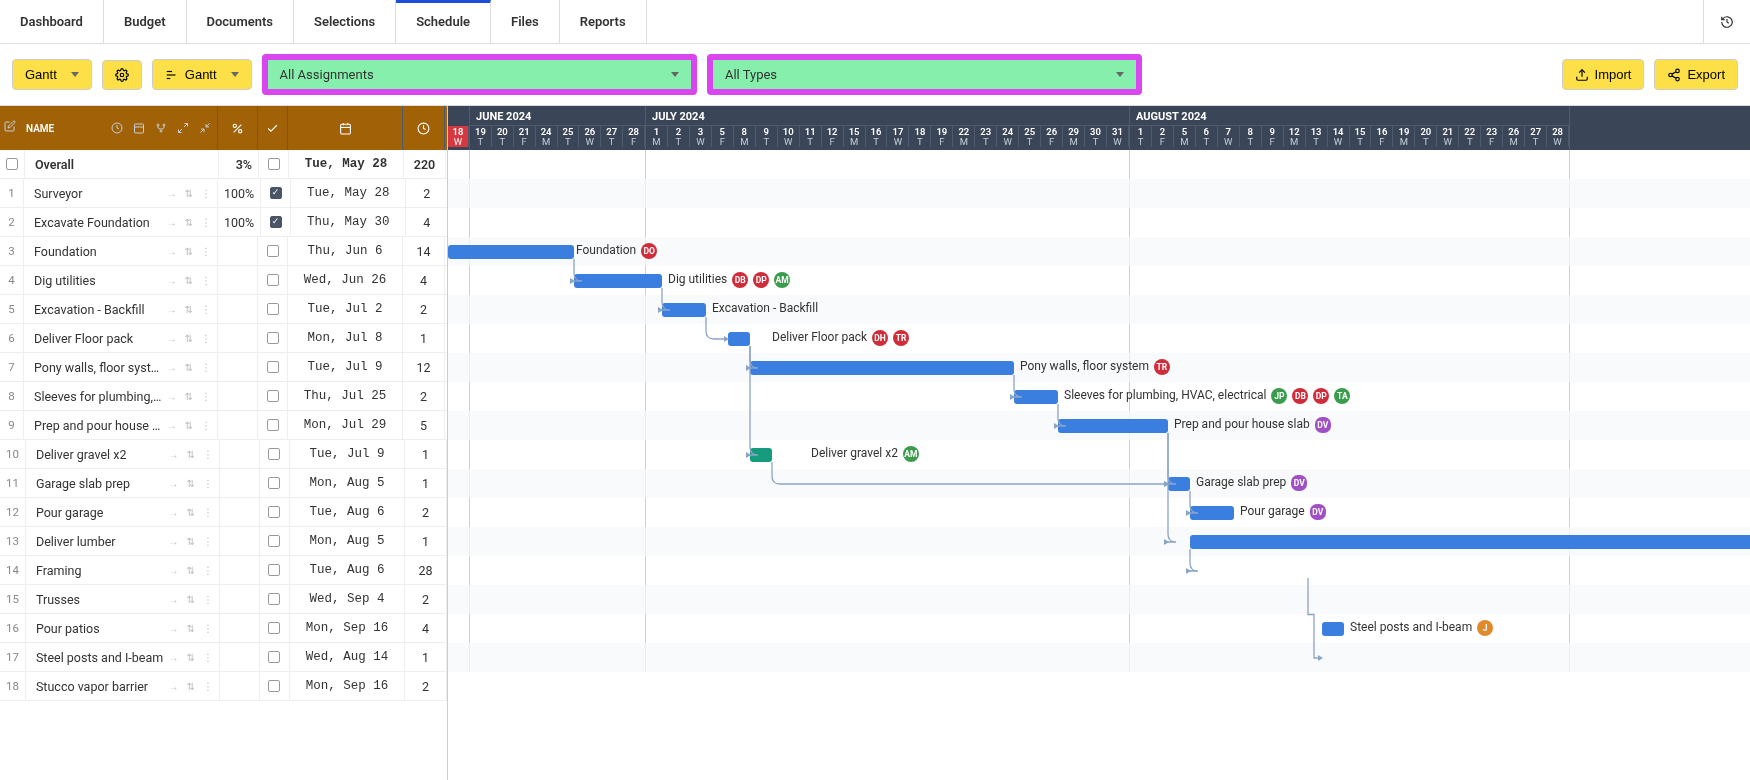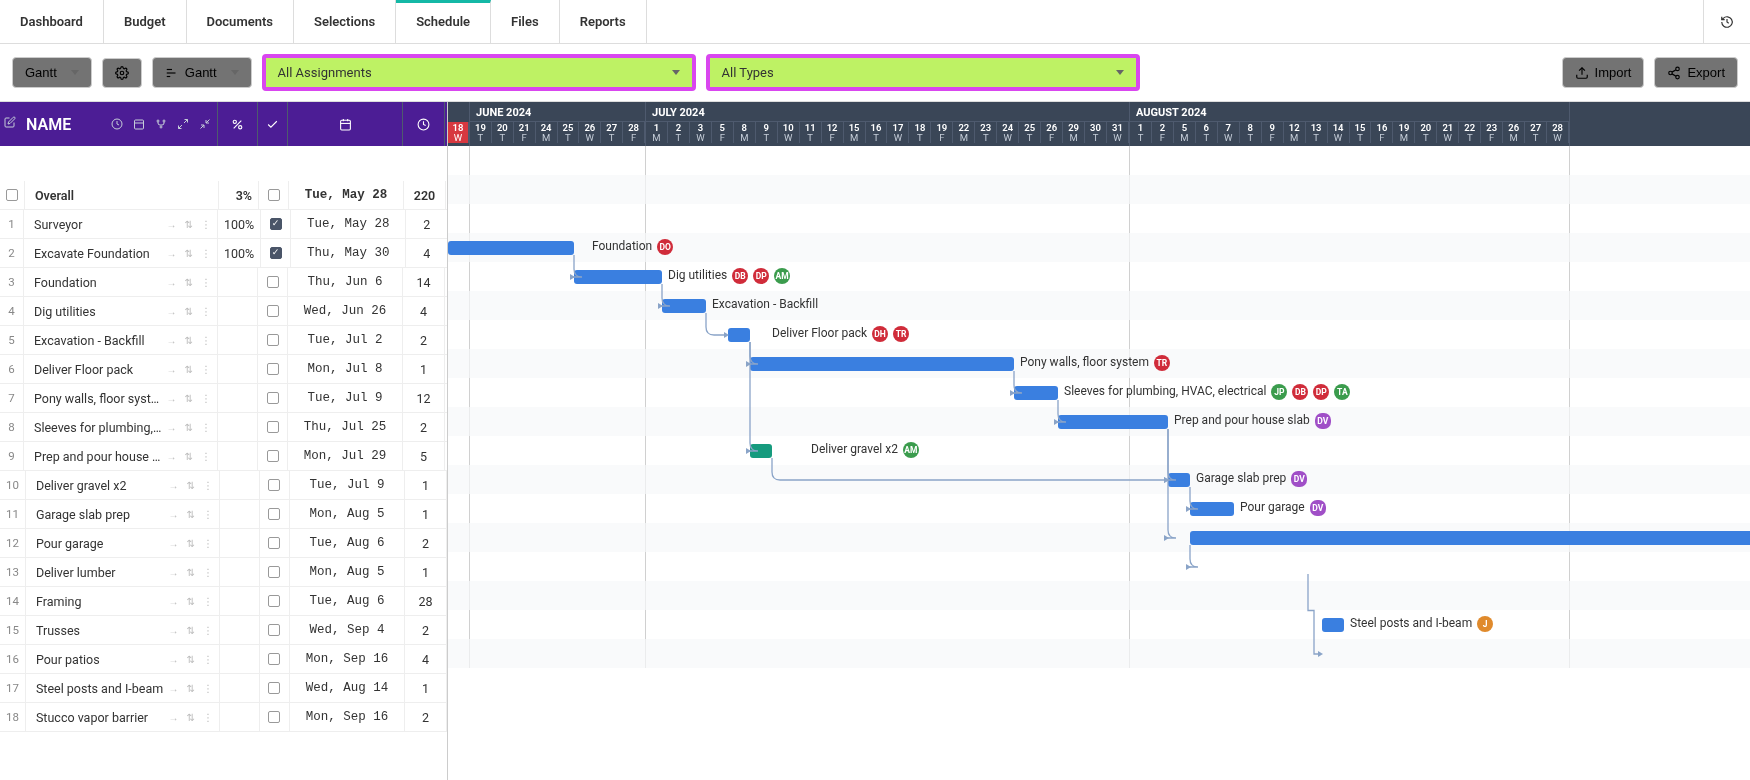--- a/index.html
+++ b/index.html
@@ -1,38 +1,38 @@
 <!DOCTYPE html>
 <html><head>
 <meta charset="utf-8">
 <style>
 * { box-sizing: border-box; margin: 0; padding: 0; }
 body { font-family: -apple-system, BlinkMacSystemFont, "Segoe UI", Roboto, Arial, sans-serif; font-size: 13px; color: #333; background: #fff; overflow: hidden; }
 .tab-bar { display: flex; border-bottom: 1px solid #ddd; align-items: stretch; height: 44px; }
 .tab { padding: 12px 20px; border-right: 1px solid #ddd; font-weight: 600; cursor: pointer; display: flex; align-items: center; }
-.tab.active { border-top: 3px solid #14b8a6; padding-top: 9px; background:#fff; }
+.tab.active { border-top: 3px solid #1d4ed8; padding-top: 9px; background:#fff; }
 .tab-spacer { flex: 1; }
 .tab-history { padding: 10px 16px; border-left: 1px solid #ddd; display: flex; align-items: center; cursor: pointer; }
 .toolbar { display: flex; padding: 10px 12px; gap: 10px; align-items: center; border-bottom: 1px solid #ddd; }
-.btn { border: 1px solid #ccc; border-radius: 4px; padding: 7px 12px; background: #737373; cursor: pointer; display: inline-flex; align-items: center; gap: 6px; font-size: 13px; }
-.select { border: 4px solid #d946ef; border-radius: 4px; padding: 7px 12px; background: #bef264; cursor: pointer; display: flex; align-items: center; justify-content: space-between; }
+.btn { border: 1px solid #ccc; border-radius: 4px; padding: 7px 12px; background: #fde047; cursor: pointer; display: inline-flex; align-items: center; gap: 6px; font-size: 13px; }
+.select { border: 6px solid #d946ef; border-radius: 4px; padding: 7px 12px; background: #86efac; cursor: pointer; display: flex; align-items: center; justify-content: space-between; }
 .select.med { flex: 1; max-width: 560px; }
 .select.wide { flex: 1; max-width: 560px; }
 .chev::after { content: ""; border-left: 4px solid transparent; border-right: 4px solid transparent; border-top: 5px solid #666; margin-left: 8px; display:inline-block; }
 .content { display:flex; height: calc(100vh - 88px); }
 .grid-side { width: 448px; border-right: 1px solid #ccc; display:flex; flex-direction:column; flex:0 0 448px; }
-.header-row { background: #4c1d95; color: #fff; font-weight: 600; font-size: 16px; display:flex; height: 44px; align-items: stretch; }
+.header-row { background: #a16207; color: #fff; font-weight: 600; font-size: 10px; display:flex; height: 44px; align-items: stretch; }
 .hcol { border-right: 1px solid #4e5a6e; display:flex; align-items:center; justify-content:center; padding: 0 4px; }
 .hcol.name { flex: 0 0 218px; justify-content:flex-start; padding-left: 26px; position: relative; }
 .hcol.pct { flex:0 0 40px; }
 .hcol.chk { flex:0 0 30px; }
 .hcol.date { flex:0 0 115px; }
 .hcol.dur { flex:0 0 42px; }
 .hname-icons { display:flex; gap:10px; margin-left:auto; margin-right:2px; color:#c5cdd8; }
-.grid-body { overflow-y: hidden; margin-top: 35px; }
+.grid-body { overflow-y: hidden; }
 .row { height: 29px; display:flex; align-items:stretch; border-bottom: 1px solid #eee; font-size: 12.5px; }
 .cell { border-right: 1px solid #eee; display:flex; align-items:center; padding: 0 6px; }
 .cell.idx { flex:0 0 24px; justify-content:center; color:#888; font-size:11.5px; }
 .cell.name { flex: 0 0 194px; justify-content:flex-start; gap:4px; overflow:hidden; white-space:nowrap; position:relative; padding-left:10px; }
 .cell.name .nm { flex:1; overflow:hidden; text-overflow:ellipsis; }
 .row-icons { display:flex; gap:8px; color:#bbb; font-size:10px; margin-left:auto; }
 .cell.pct { flex:0 0 40px; justify-content:flex-end; }
 .cell.chk { flex:0 0 30px; justify-content:center; }
 .cell.date { flex:0 0 115px; justify-content:center;font-family:Liberation Mono, monospace; }
 .cell.dur { flex:0 0 42px; justify-content:center; }
@@ -756,21 +756,21 @@
           <div class="month-bg" style="width: 176px;"></div>
           <div class="month-bg" style="width: 484px;"></div>
           <div class="month-bg" style="width: 440px;"></div>
         </div>
       <div class="gantt-rows" id="gantt-rows">
           <div class="gantt-row"></div>
           <div class="gantt-row"></div>
           <div class="gantt-row"></div>
           <div class="gantt-row">
             <div class="bar" style="left: 0px; width: 126px;"></div>
-            <div class="bar-label" style="left: 144px;">Foundation <span class="avatar red">DO</span></div>
+            <div class="bar-label" style="left: 128px;">Foundation <span class="avatar red">DO</span></div>
           </div>
           <div class="gantt-row">
             <div class="bar" style="left: 126px; width: 88px;"></div>
             <div class="bar-label" style="left: 220px;">Dig utilities <span class="avatar red">DB</span> <span class="avatar red">DP</span> <span class="avatar green">AM</span></div>
           </div>
           <div class="gantt-row">
             <div class="bar" style="left: 214px; width: 44px;"></div>
             <div class="bar-label" style="left: 264px;">Excavation - Backfill</div>
           </div>
           <div class="gantt-row">

